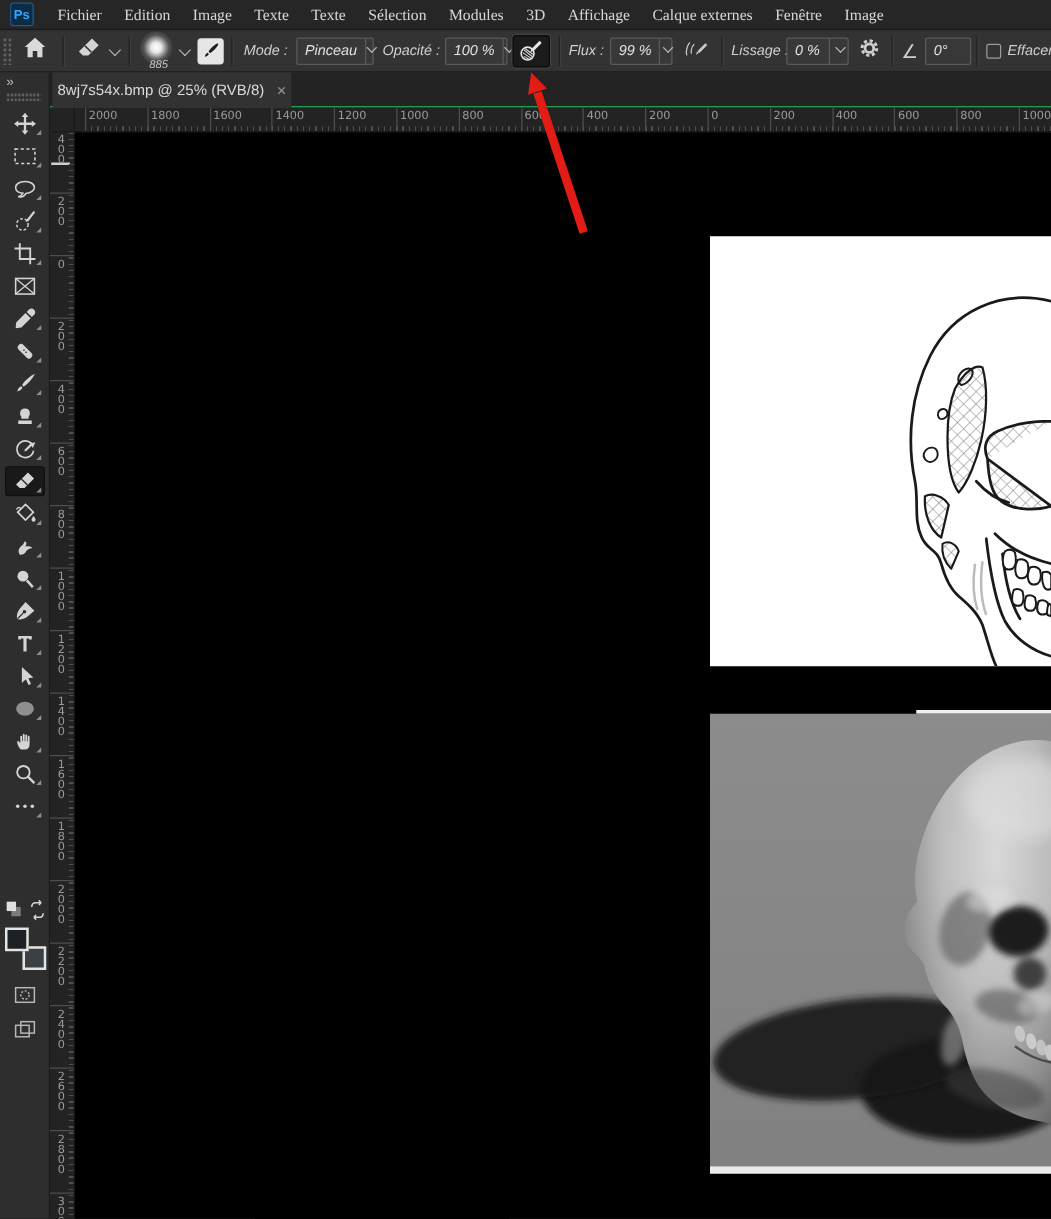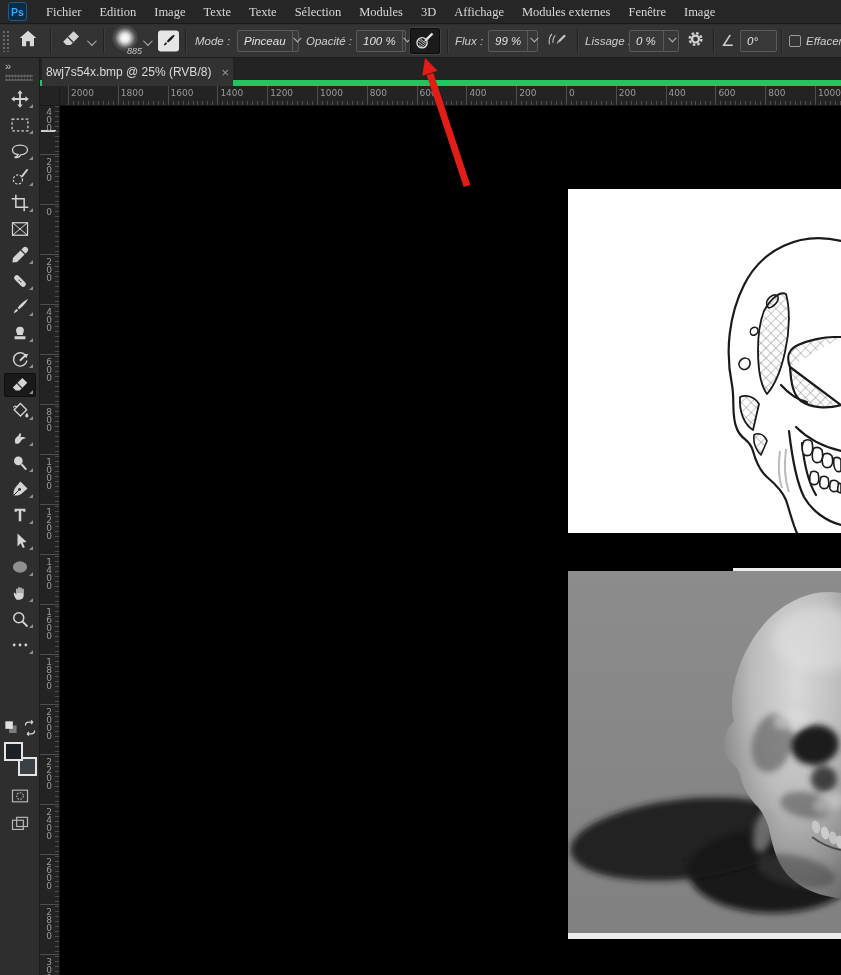--- a/index.html
+++ b/index.html
@@ -23,41 +23,41 @@
   .ob-label { color:#cfcfcf; font-size:11.5px; white-space:nowrap; }
   .grip-v { left:2px; width:7px; height:22px;
     background-image:radial-gradient(#6a6a6a 1px, transparent 1.2px);
     background-size:4px 4px; }
   .vsep { width:1px; height:24px; background:#222; box-shadow:1px 0 0 #3e3e3e; }
   .icon24 { width:22px; height:22px; }
   .chev { display:inline-block; width:7px; height:7px; border-right:1.5px solid #b5b5b5;
     border-bottom:1.5px solid #b5b5b5; transform:rotate(45deg) translateY(-2px); }
   .brush-blob { width:26px; height:26px; border-radius:50%;
     background:radial-gradient(circle, #ffffff 0%, #e8e8e8 22%, rgba(120,120,120,.45) 55%, rgba(51,51,51,0) 78%); }
-  .brush-size { position:absolute; left:0; right:0; text-align:right; top:21px;
+  .brush-size { position:absolute; left:0; right:0; text-align:center; top:21px;
     color:#c8c8c8; font-size:9px; }
   .toggle-panel { width:21px; height:21px; background:#e6e6e6; border-radius:3px;
     display:flex; align-items:center; justify-content:center; }
   .field { display:flex; align-items:stretch; height:22px; background:#383838;
     border:1px solid #5a5a5a; border-radius:2px; }
   .field .val { color:#e2e2e2; font-size:11.5px; display:flex; align-items:center;
     padding:0 6px; flex:1; white-space:nowrap; }
   .field .dd { width:15px; border-left:1px solid #5a5a5a; display:flex;
     align-items:center; justify-content:center; }
   .field .dd .chev { transform:rotate(45deg) translate(-1px,-3px); width:6px; height:6px; }
   .tool-btn { width:30px; height:26px; border-radius:3px; display:flex;
     align-items:center; justify-content:center; }
   .tool-btn.active { background:#1b1b1b; box-shadow:inset 0 0 0 1px #0c0c0c, 0 0 0 1px #424242; }
   .gear-wrap { position:relative; }
   .angle-glyph { color:#cfcfcf; font-size:15px; font-family:"DejaVu Sans", sans-serif; }
   .checkbox { width:12px; height:12px; border:1px solid #9a9a9a; border-radius:2px; background:transparent; }
 
   
   .tabbar { position:absolute; left:40px; top:58px; width:801px; height:28px;
-    background:#232323; border-bottom:6px solid #22c55e;text-decoration:underline; }
+    background:#232323; border-bottom:1px solid #22c55e;text-decoration:underline; }
   .doc-tab { position:absolute; left:2px; top:0; height:28px; width:191px;
     background:#323232; display:flex; align-items:center; justify-content:center; gap:10px; }
   .doc-tab .title { color:#dadada; font-size:12px; }
   .doc-tab .close { color:#9a9a9a; font-size:13px; line-height:1; }
 
   
   .toolbar { position:absolute; left:0; top:58px; width:40px; height:917px;
     background:#2e2e2e; border-right:1px solid #1c1c1c; }
   .tb-collapse { position:absolute; left:5px; top:2px; color:#bdbdbd; font-size:11px; letter-spacing:1px; }
   .tb-grip { position:absolute; left:5px; top:16px; width:28px; height:7px;
@@ -247,21 +247,21 @@
     <div class="menu-items" id="menu-items">
         <span class="menu-item">Fichier</span>
         <span class="menu-item">Edition</span>
         <span class="menu-item">Image</span>
         <span class="menu-item">Texte</span>
         <span class="menu-item">Texte</span>
         <span class="menu-item">Sélection</span>
         <span class="menu-item">Modules</span>
         <span class="menu-item">3D</span>
         <span class="menu-item">Affichage</span>
-        <span class="menu-item">Modules externes</span>
+        <span class="menu-item">Calque externes</span>
         <span class="menu-item">Fenêtre</span>
         <span class="menu-item">Image</span>
       </div>
   </div>
 
   <div class="optionsbar">
     <div class="ob grip-v" style="left:2px"></div>
     <div class="ob" style="left:17px">
       <svg class="icon24" viewBox="0 0 24 24">
           <use href="#i-home"></use>

